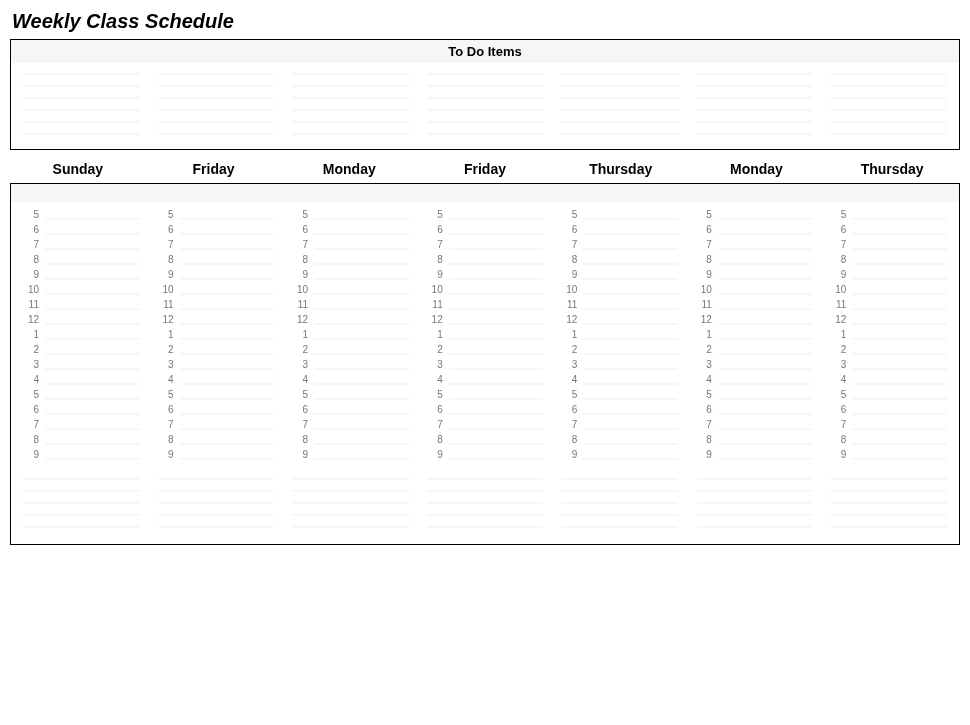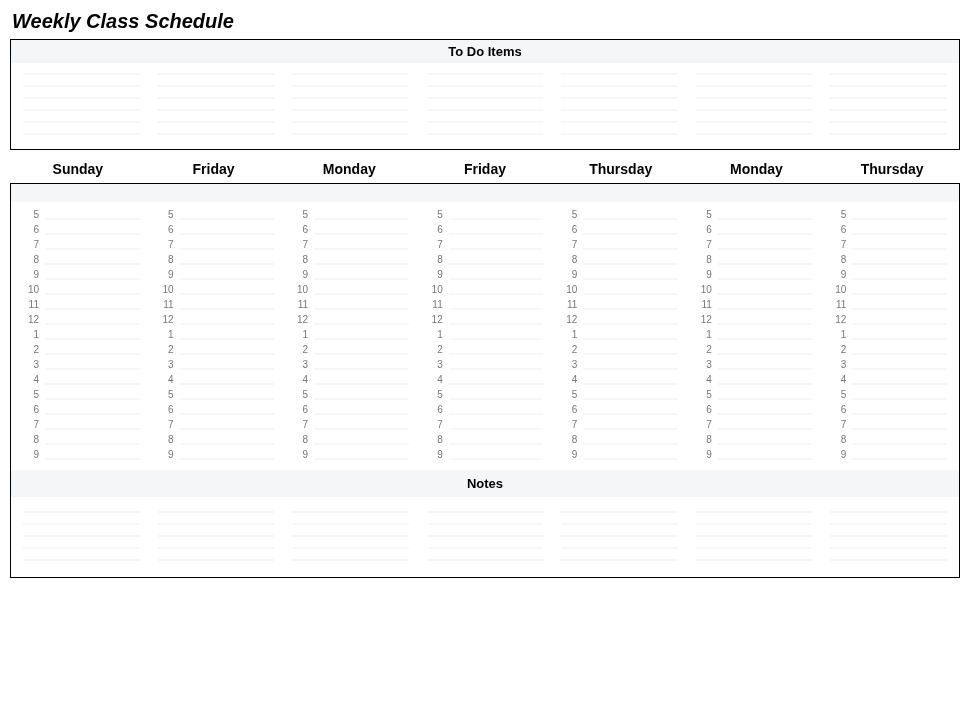--- a/index.html
+++ b/index.html
@@ -669,21 +669,20 @@
         <div class="hour-row">
           <div class="hour-label">8</div>
           <div class="hour-line"></div>
         </div>
         <div class="hour-row">
           <div class="hour-label">9</div>
           <div class="hour-line"></div>
         </div>
       </div>
     </div>
-  <div class="notes-header">Notes</div>
   <div class="notes-area" id="notes-area">
       <div class="line-col">
         <div class="blank-line"></div>
         <div class="blank-line"></div>
         <div class="blank-line"></div>
         <div class="blank-line"></div>
         <div class="blank-line"></div>
       </div>
       <div class="line-col">
         <div class="blank-line"></div>

